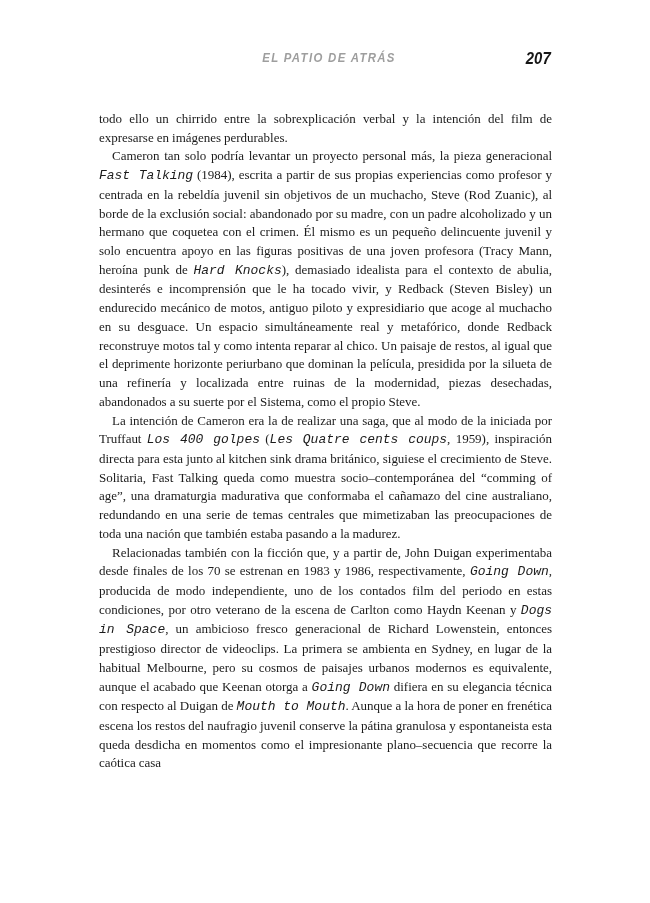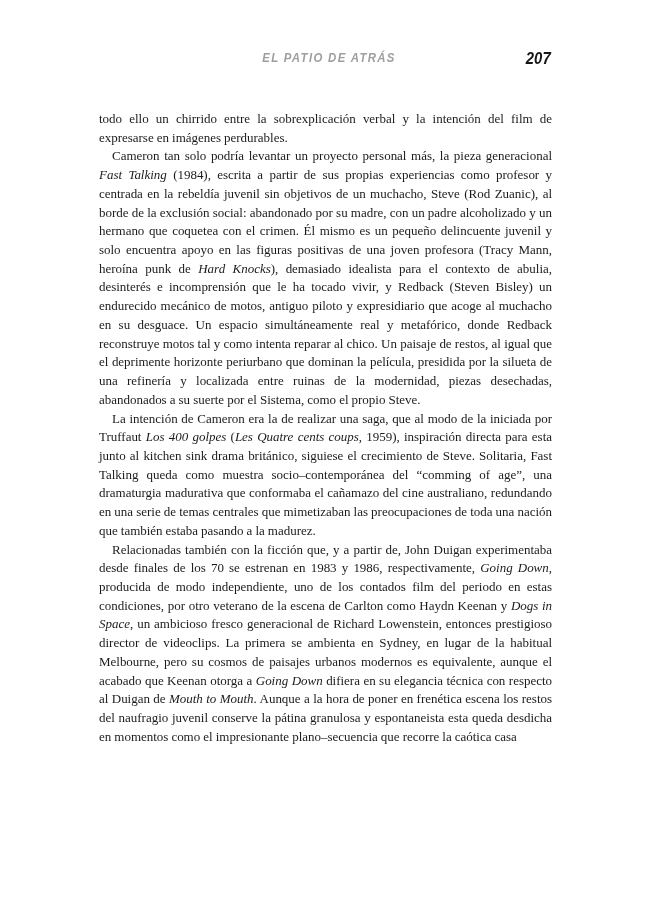--- a/index.html
+++ b/index.html
@@ -80,20 +80,21 @@
     hyphens: manual;
     word-spacing: -0.15px;
     letter-spacing: -0.02px;
   }
   .textblock p.indent {
     text-indent: 13px;
   }
   .textblock p em,
   .textblock p i {
     font-style: italic;
+    font-family: Liberation Mono, monospace;
   }
 </style>
 </head>
 <body>
 
 <div class="page">
 
   <div class="running-head">
     <div class="running-head-title">EL PATIO DE ATRÁS</div>
     <div class="folio">207</div>

